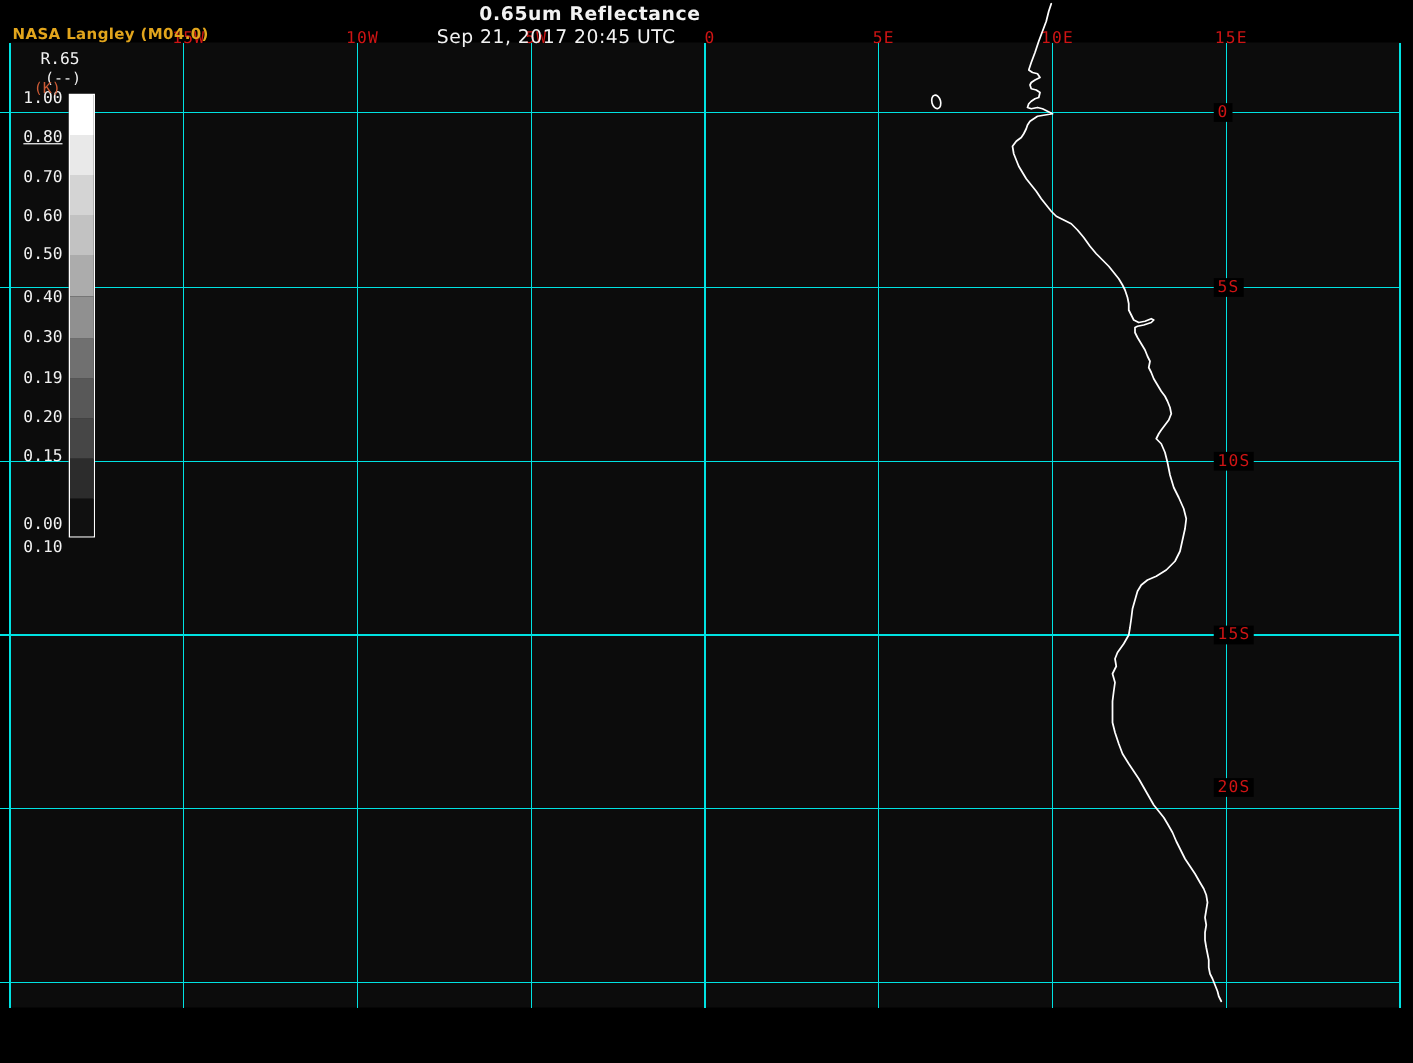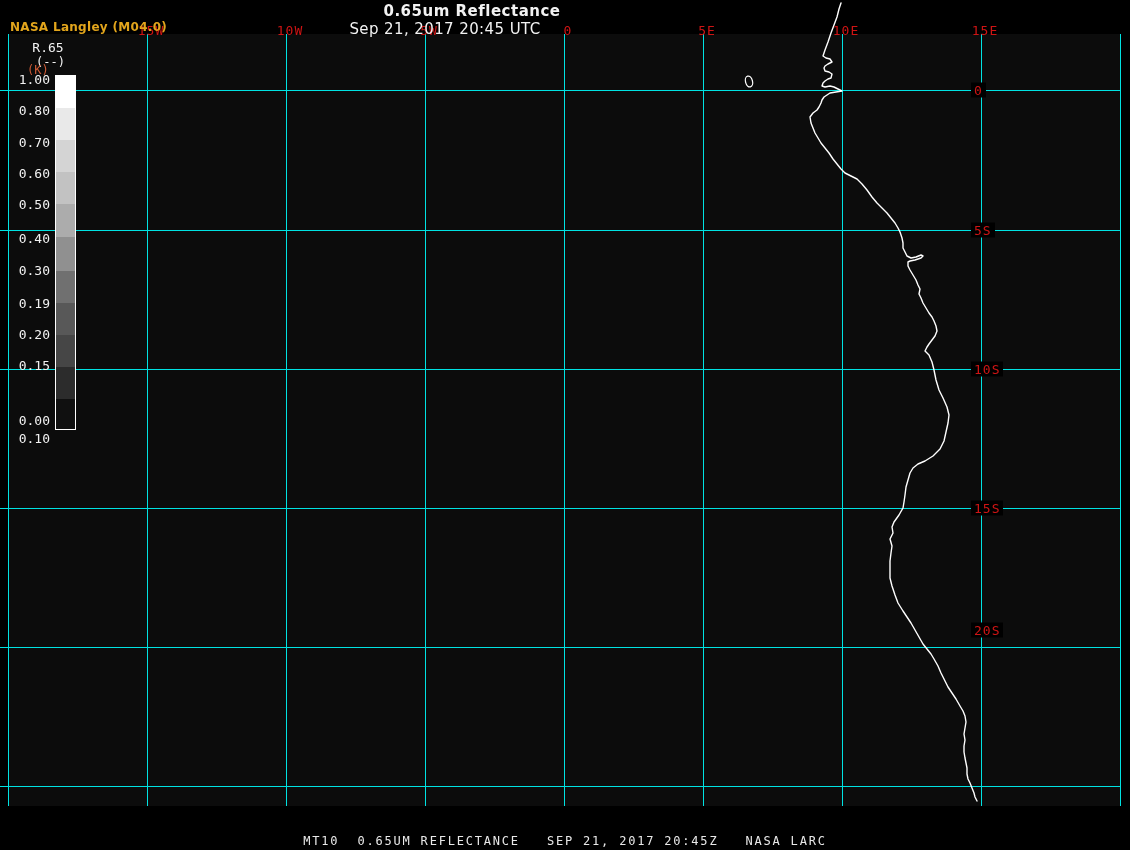--- a/index.html
+++ b/index.html
@@ -137,29 +137,28 @@
         <div class="cb-step" style="height: 33px; background: rgb(172, 172, 172);"></div>
         <div class="cb-step" style="height: 34px; background: rgb(144, 144, 144);"></div>
         <div class="cb-step" style="height: 32px; background: rgb(112, 112, 112);"></div>
         <div class="cb-step" style="height: 32px; background: rgb(88, 88, 88);"></div>
         <div class="cb-step" style="height: 32px; background: rgb(70, 70, 70);"></div>
         <div class="cb-step" style="height: 32px; background: rgb(44, 44, 44);"></div>
         <div class="cb-step" style="height: 30px; background: rgb(16, 16, 16);"></div>
       </div>
     <div id="cb-labels">
         <span class="cb-label" style="top: 41px;">1.00</span>
-        <span class="cb-label" style="top: 72px;">0.80</span>
+        <span class="cb-label" style="top: 72px; text-decoration: underline;">0.80</span>
         <span class="cb-label" style="top: 104px;">0.70</span>
         <span class="cb-label" style="top: 135px;">0.60</span>
         <span class="cb-label" style="top: 166px;">0.50</span>
         <span class="cb-label" style="top: 200px;">0.40</span>
         <span class="cb-label" style="top: 232px;">0.30</span>
         <span class="cb-label" style="top: 265px;">0.19</span>
         <span class="cb-label" style="top: 296px;">0.20</span>
         <span class="cb-label" style="top: 327px;">0.15</span>
         <span class="cb-label" style="top: 360px; margin-top: 40px;">0.10</span>
         <span class="cb-label" style="top: 382px;">0.00</span>
       </div>
   </div>
 
-  <div class="footer">MT10  0.65UM REFLECTANCE   SEP 21, 2017 20:45Z   NASA LARC</div>
 
 </div>
 
 </body></html>

